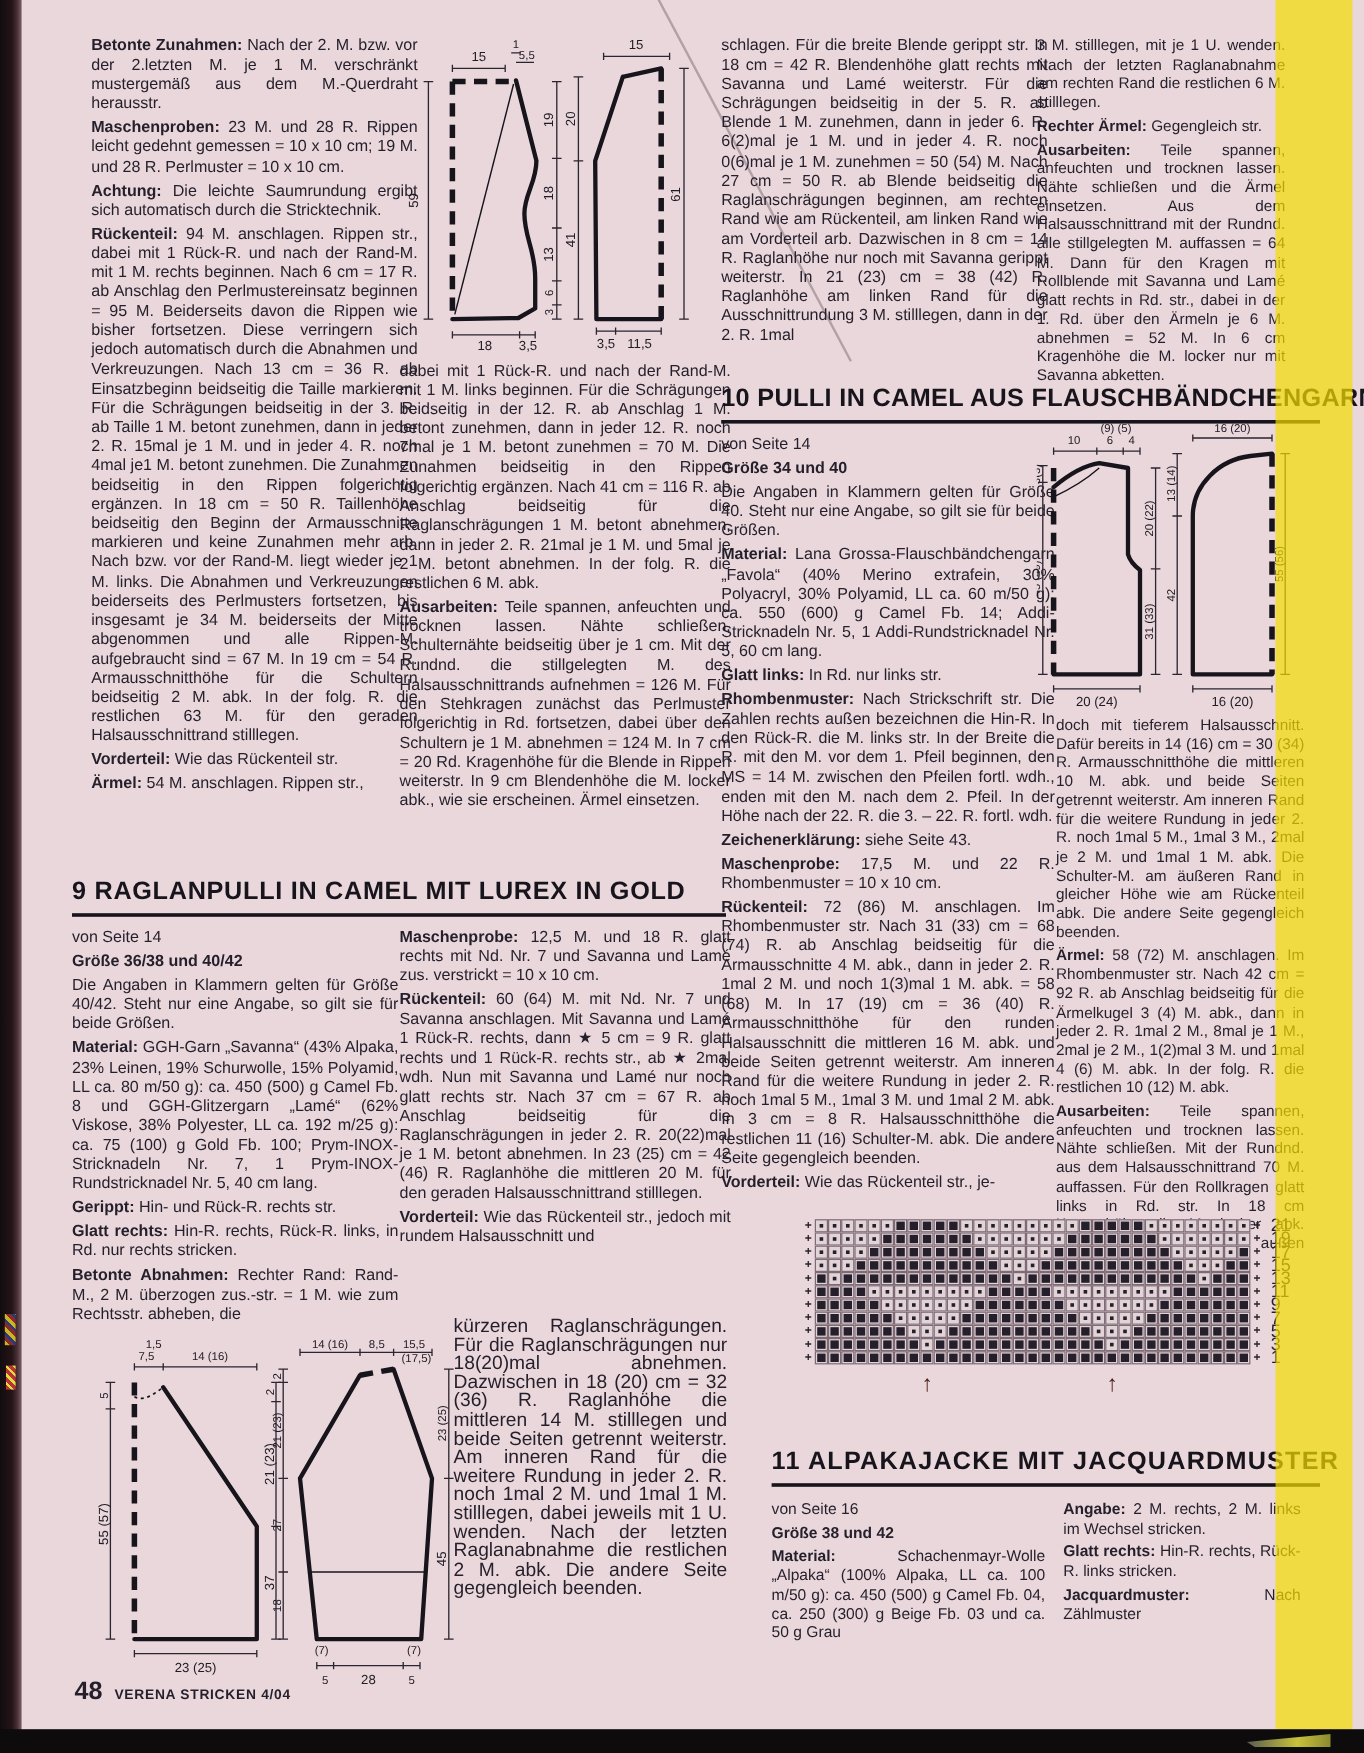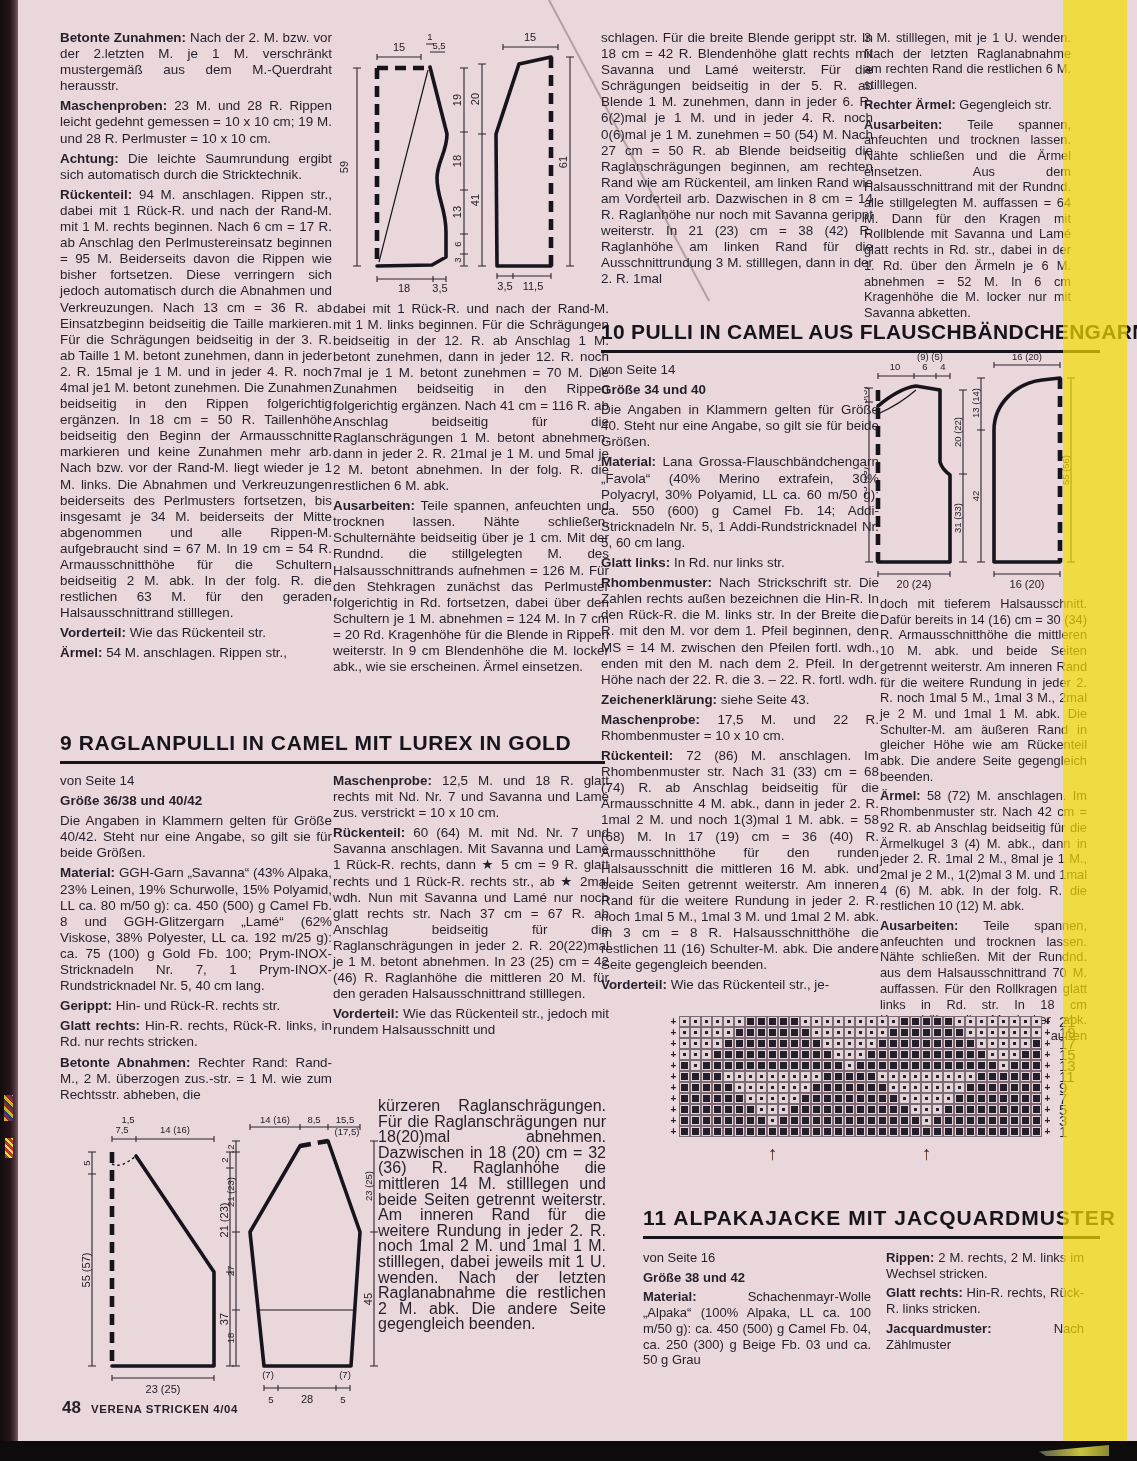--- a/index.html
+++ b/index.html
@@ -34,39 +34,39 @@
   .chart{position:absolute;left:668px;top:1016px;z-index:2;}
   .crow{display:flex;height:11px;}
   .cell{width:11px;height:11px;box-sizing:border-box;border:0.5px solid #7d6b76;background:#e2d3d7;
         display:flex;align-items:center;justify-content:center;flex:none;}
   .cell.dark::after{content:"";width:7px;height:7px;background:#241f2a;}
   .cell.light::after{content:"";width:3.5px;height:3.5px;background:#241f2a;}
   .cell.edge{border:none;background:transparent;font-size:10px;color:#241f2a;font-weight:bold;}
   .rlabel{font-size:15px;line-height:11px;margin-left:6px;width:18px;color:#241f2a;}
   .chart-arrow{position:absolute;top:127px;font-size:19px;font-weight:bold;color:#54221a;}
   .footer{position:absolute;left:62px;top:1398px;z-index:2;display:flex;align-items:baseline;gap:10px;}
-  .footer .num{font-size:17px;font-weight:bold;}
+  .footer .num{font-size:21px;font-weight:bold;}
   .footer .mag{font-size:11.5px;font-weight:bold;letter-spacing:.6px;}
 </style>
 </head>
 <body>
 
 <div class="page">
 
   <div class="spine">
     <div class="speck1"></div>
     <div class="speck2"></div>
   </div>
   <div class="crease"></div>
   <div class="yellowbar"></div>
   <div class="bottomstrip">
     <div class="accent"></div>
   </div>
 
-  <div class="col" style="left:60px;top:30px;width:272px;">
+  <div class="col" style="left:76px;top:30px;width:272px;">
       <p class="para"><b>Betonte Zunahmen: </b><span>Nach der 2. M. bzw. vor der 2.letzten M. je 1 M. verschränkt mustergemäß aus dem M.-Querdraht herausstr.</span></p>
       <p class="para"><b>Maschenproben: </b><span>23 M. und 28 R. Rippen leicht gedehnt gemessen = 10 x 10 cm; 19 M. und 28 R. Perlmuster = 10 x 10 cm.</span></p>
       <p class="para"><b>Achtung: </b><span>Die leichte Saumrundung ergibt sich automatisch durch die Stricktechnik.</span></p>
       <p class="para"><b>Rückenteil: </b><span>94 M. anschlagen. Rippen str., dabei mit 1 Rück-R. und nach der Rand-M. mit 1 M. rechts beginnen. Nach 6 cm = 17 R. ab Anschlag den Perlmustereinsatz beginnen = 95 M. Beiderseits davon die Rippen wie bisher fortsetzen. Diese verringern sich jedoch automatisch durch die Abnahmen und Verkreuzungen. Nach 13 cm = 36 R. ab Einsatzbeginn beidseitig die Taille markieren. Für die Schrägungen beidseitig in der 3. R. ab Taille 1 M. betont zunehmen, dann in jeder 2. R. 15mal je 1 M. und in jeder 4. R. noch 4mal je1 M. betont zunehmen. Die Zunahmen beidseitig in den Rippen folgerichtig ergänzen. In 18 cm = 50 R. Taillenhöhe beidseitig den Beginn der Armausschnitte markieren und keine Zunahmen mehr arb. Nach bzw. vor der Rand-M. liegt wieder je 1 M. links. Die Abnahmen und Verkreuzungen beiderseits des Perlmusters fortsetzen, bis insgesamt je 34 M. beiderseits der Mitte abgenommen und alle Rippen-M. aufgebraucht sind = 67 M. In 19 cm = 54 R. Armausschnitthöhe für die Schultern beidseitig 2 M. abk. In der folg. R. die restlichen 63 M. für den geraden Halsausschnittrand stilllegen.</span></p>
       <p class="para"><b>Vorderteil: </b><span>Wie das Rückenteil str.</span></p>
       <p class="para"><b>Ärmel: </b><span>54 M. anschlagen. Rippen str.,</span></p>
     </div>
 
   <svg class="diag" style="left:333px;top:26px;" width="268" height="272" viewBox="0 0 268 272">
     <path class="dash" d="M44,42 V240 M44,42 H97"></path>
@@ -650,21 +650,21 @@
       <span class="chart-arrow" style="left: 254px;">↑</span>
     </div>
 
   <h2 class="heading h21" style="left:643px;top:1206px;width:457px;letter-spacing:1px;">11 ALPAKAJACKE MIT JACQUARDMUSTER</h2>
   <div class="col" style="left:643px;top:1250px;width:228px;font-size:13px;line-height:15.7px;">
       <p class="para"><span>von Seite 16</span></p>
       <p class="para"><b>Größe 38 und 42</b></p>
       <p class="para"><b>Material: </b><span>Schachenmayr-Wolle „Alpaka“ (100% Alpaka, LL ca. 100 m/50 g): ca. 450 (500) g Camel Fb. 04, ca. 250 (300) g Beige Fb. 03 und ca. 50 g Grau</span></p>
     </div>
   <div class="col" style="left:886px;top:1250px;width:198px;font-size:13px;line-height:15.7px;">
-      <p class="para"><b>Rippen: </b><span>2 M. rechts, 2 M. links im Wechsel stricken.</span></p>
+      <p class="para"><b>Angabe: </b><span>2 M. rechts, 2 M. links im Wechsel stricken.</span></p>
       <p class="para"><b>Glatt rechts: </b><span>Hin-R. rechts, Rück-R. links stricken.</span></p>
       <p class="para"><b>Jacquardmuster: </b><span>Nach Zählmuster</span></p>
     </div>
 
   <div class="footer">
     <span class="num">48</span>
     <span class="mag">VERENA STRICKEN 4/04</span>
   </div>
 
 </div>

